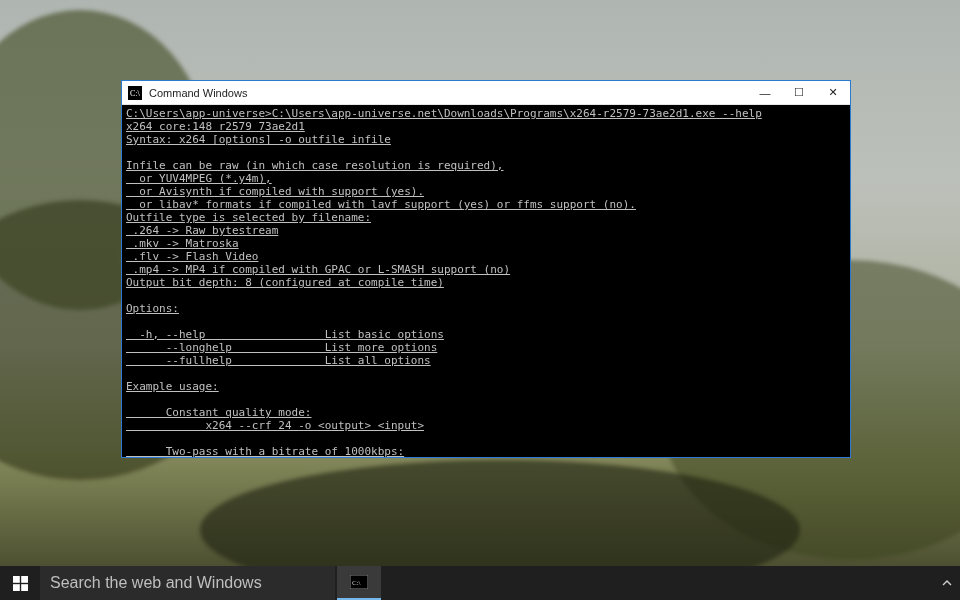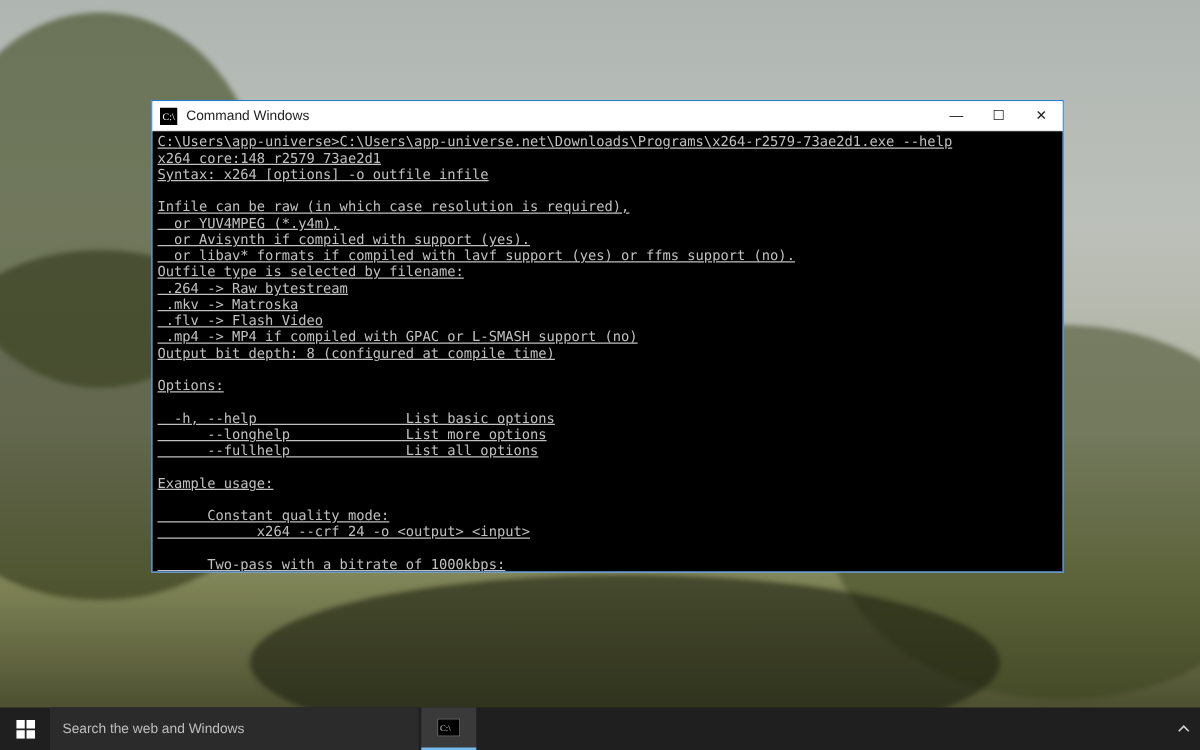--- a/index.html
+++ b/index.html
@@ -42,21 +42,21 @@
 }
 
 
 .taskbar {
   position:absolute; left:0; bottom:0; width:100%; height:34px;
   background:#1f1f1f; display:flex; align-items:center; color:#d0d0d0;
 }
 .start { width:40px; height:100%; display:flex; align-items:center; justify-content:center; cursor:pointer; }
 .searchbox {
   height:100%; width:295px; background:#2b2b2b; display:flex; align-items:center; padding:0 10px;
-  font-size:11px; color:#bfbfbf; cursor:text;
+  font-size:16px; color:#bfbfbf; cursor:text;
 }
 .task-icons { display:flex; height:100%; margin-left:2px; }
 .task-item { width:44px; height:100%; display:flex; align-items:center; justify-content:center; border-bottom:2px solid #76b9ed; background:#3a3a3a; cursor:pointer; }
 .tray { margin-left:auto; padding:0 8px; height:100%; display:flex; align-items:center; cursor:pointer; }
 </style>
 </head>
 <body>
 
 <div class="blob b5"></div>
 <div class="blob b6"></div>

